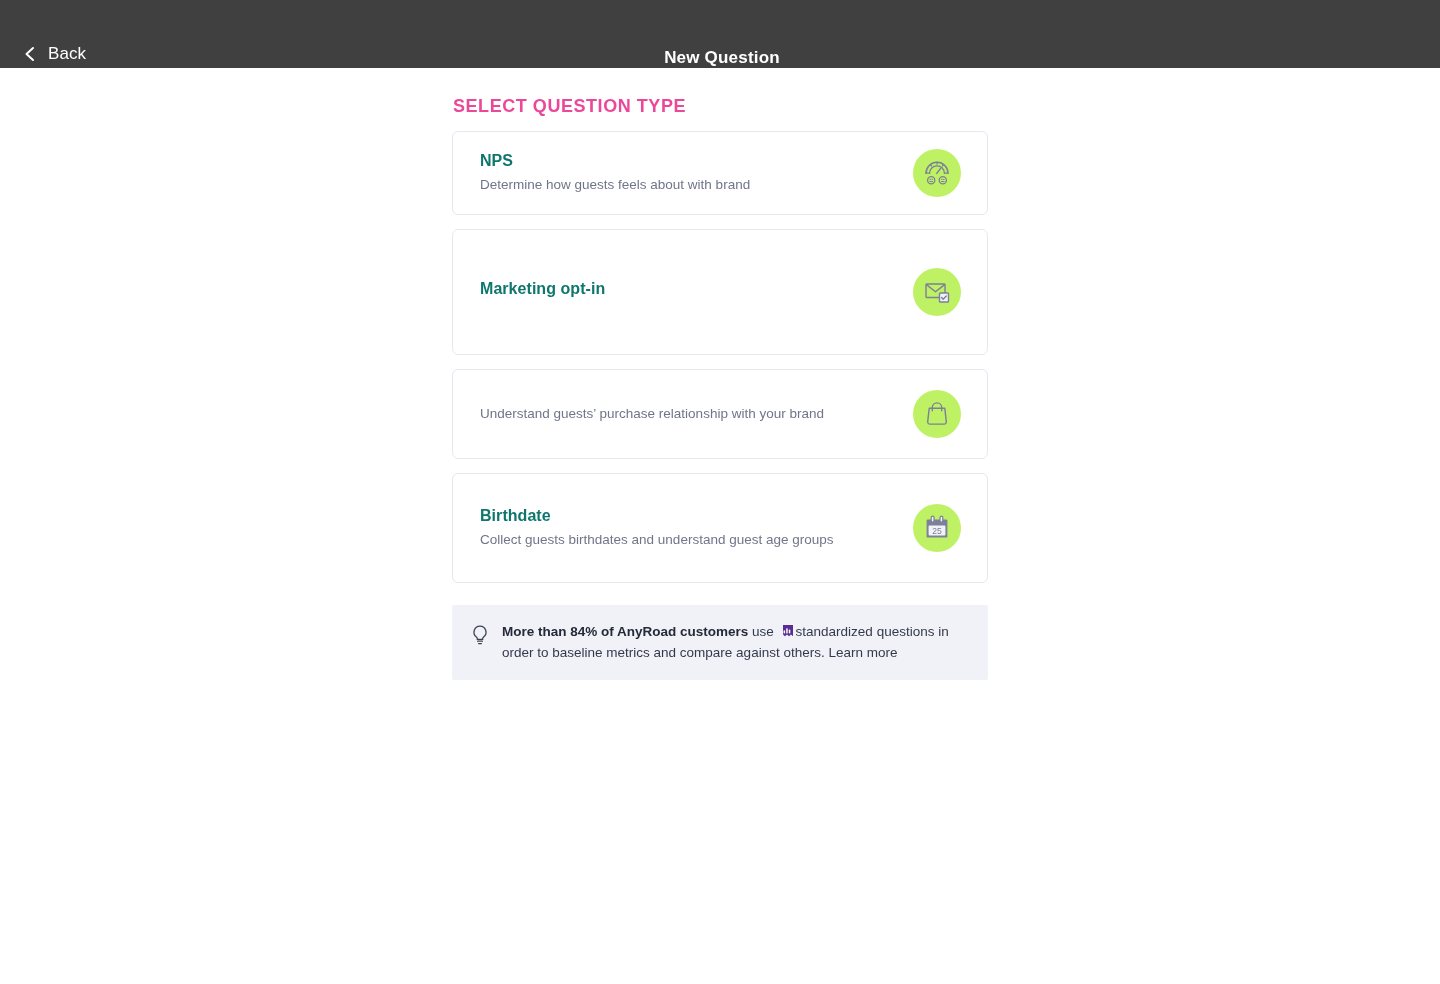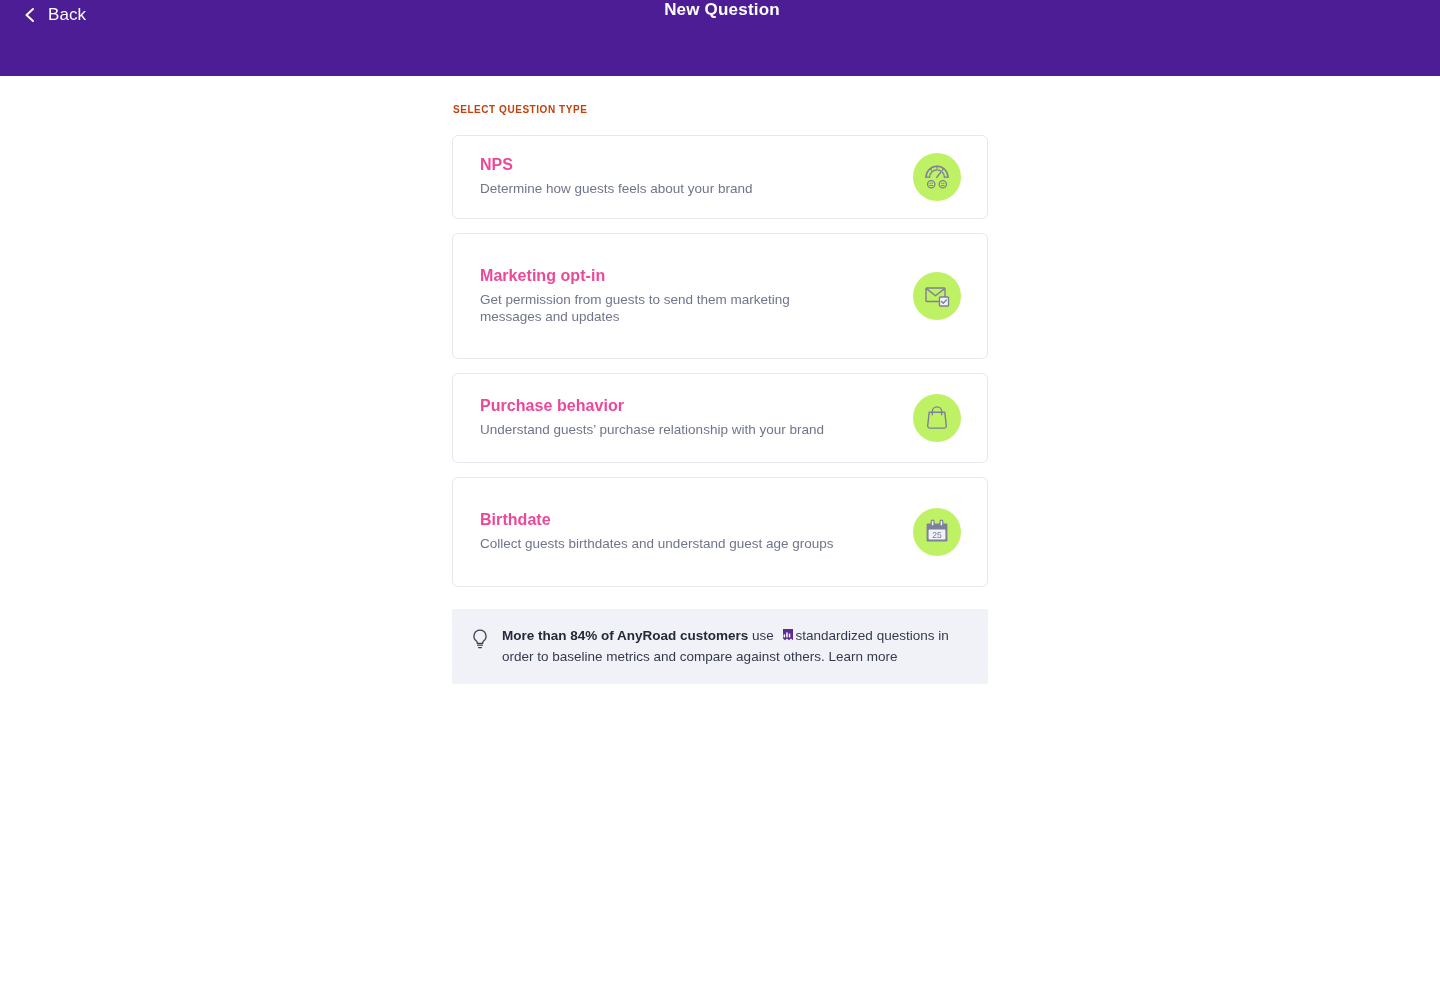--- a/index.html
+++ b/index.html
@@ -12,24 +12,24 @@
   body {
     background: #ffffff;
     font-family: "Liberation Sans", sans-serif;
     color: #2b3043;
     overflow: hidden;
   }
 
   
   .topbar {
     position: relative;
-    height: 76px;
-    background: #4c1d95;
-    display: flex;
-    align-items: flex-start;
+    height: 68px;
+    background: #404040;
+    display: flex;
+    align-items: flex-end;
   }
 
   .back-button {
     display: flex;
     align-items: center;
     gap: 10px;
     padding: 6px 10px 6px 16px;
     margin-left: 6px;
     cursor: pointer;
     background: none;
@@ -62,26 +62,26 @@
   }
 
   
   .content {
     width: 536px;
     margin: 0 auto;
     padding-top: 28px;
   }
 
   .section-title {
-    font-size: 10px;
+    font-size: 18px;
     font-weight: bold;
     letter-spacing: 0.55px;
-    color: #c2410c;
+    color: #ec4899;
     padding-left: 1px;
-    margin-bottom: 20px;
+    margin-bottom: 14px;
   }
 
   
   .card {
     position: relative;
     background: #ffffff;
     border: 1px solid #e6e8ef;
     border-radius: 6px;
     display: flex;
     align-items: center;
@@ -90,21 +90,21 @@
     margin-bottom: 14px;
     cursor: pointer;
     min-height: 84px;
   }
 
   .card-text { max-width: 360px; }
 
   .card-title {
     font-size: 16px;
     font-weight: bold;
-    color: #ec4899;
+    color: #0f766e;
     margin-bottom: 7px;
     letter-spacing: 0.05px;
   }
 
   .card-desc {
     font-size: 13.5px;
     line-height: 1.2;
     color: #70758a;
   }
 
@@ -176,55 +176,53 @@
   <div class="topbar-title">New Question</div>
 </div>
 
 <div class="content">
 
   <div class="section-title">SELECT QUESTION TYPE</div>
 
   <div class="card card--nps">
     <div class="card-text">
       <div class="card-title">NPS</div>
-      <div class="card-desc">Determine how guests feels about your brand</div>
+      <div class="card-desc">Determine how guests feels about with brand</div>
     </div>
     <div class="card-icon">
       <svg width="30" height="30" viewBox="0 0 30 30" fill="none" aria-hidden="true">
         <path d="M4 15.2a11 11 0 0 1 22 0" stroke="#7c8098" stroke-width="1.5" stroke-linecap="round"></path>
         <path d="M7.6 15.2a7.4 7.4 0 0 1 14.8 0" stroke="#7c8098" stroke-width="1.3" stroke-linecap="round"></path>
         <path d="M4 15.2h3.6M26 15.2h-3.6" stroke="#7c8098" stroke-width="1.3" stroke-linecap="round"></path>
         <path d="M15 4.2v2M8.2 6.4l1.3 1.6M21.8 6.4l-1.3 1.6" stroke="#7c8098" stroke-width="1.2" stroke-linecap="round"></path>
         <path d="M14.8 15.4l3.8-5" stroke="#7c8098" stroke-width="1.5" stroke-linecap="round"></path>
         <circle cx="9.2" cy="22.3" r="3.6" stroke="#7c8098" stroke-width="1.3"></circle>
         <circle cx="20.8" cy="22.3" r="3.6" stroke="#7c8098" stroke-width="1.3"></circle>
         <path d="M7.9 21.3h.6M9.9 21.3h.6M7.9 23.5h2.6" stroke="#7c8098" stroke-width="1.1" stroke-linecap="round"></path>
         <path d="M19.5 21.3h.6M21.5 21.3h.6M19.5 23.5h2.6" stroke="#7c8098" stroke-width="1.1" stroke-linecap="round"></path>
       </svg>
     </div>
   </div>
 
   <div class="card card--marketing">
     <div class="card-text">
       <div class="card-title">Marketing opt-in</div>
-      <div class="card-desc">Get permission from guests to send them marketing messages and updates</div>
     </div>
     <div class="card-icon">
       <svg width="30" height="30" viewBox="0 0 30 30" fill="none" aria-hidden="true">
         <rect x="4" y="7" width="19" height="13.5" rx="0.8" stroke="#7c8098" stroke-width="1.4"></rect>
         <path d="M4.4 7.6l9.1 7.1 9.1-7.1" stroke="#7c8098" stroke-width="1.4" stroke-linecap="round" stroke-linejoin="round"></path>
         <rect x="17.5" y="16" width="9" height="9" rx="0.8" fill="#f2f3f8" stroke="#7c8098" stroke-width="1.4"></rect>
         <path d="M19.6 20.5l1.6 1.7 3.1-3.3" stroke="#7c8098" stroke-width="1.4" stroke-linecap="round" stroke-linejoin="round"></path>
       </svg>
     </div>
   </div>
 
   <div class="card card--purchase">
     <div class="card-text">
-      <div class="card-title">Purchase behavior</div>
       <div class="card-desc">Understand guests’ purchase relationship with your brand</div>
     </div>
     <div class="card-icon">
       <svg width="30" height="30" viewBox="0 0 30 30" fill="none" aria-hidden="true">
         <path d="M7.2 9.3h15.6l1.5 13.3a2.2 2.2 0 0 1-2.2 2.5H7.9a2.2 2.2 0 0 1-2.2-2.5L7.2 9.3z" stroke="#7c8098" stroke-width="1.4" stroke-linejoin="round"></path>
         <path d="M10.3 11.8V8.6a4.7 4.7 0 0 1 9.4 0v3.2" stroke="#7c8098" stroke-width="1.4" stroke-linecap="round"></path>
       </svg>
     </div>
   </div>
 

